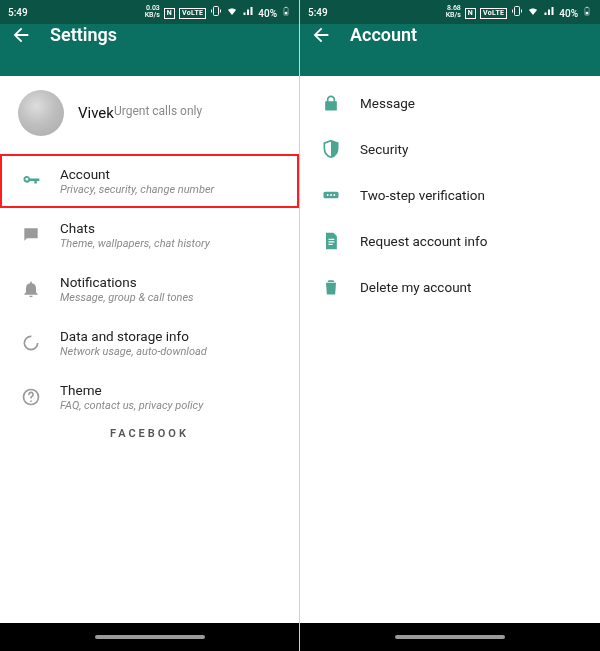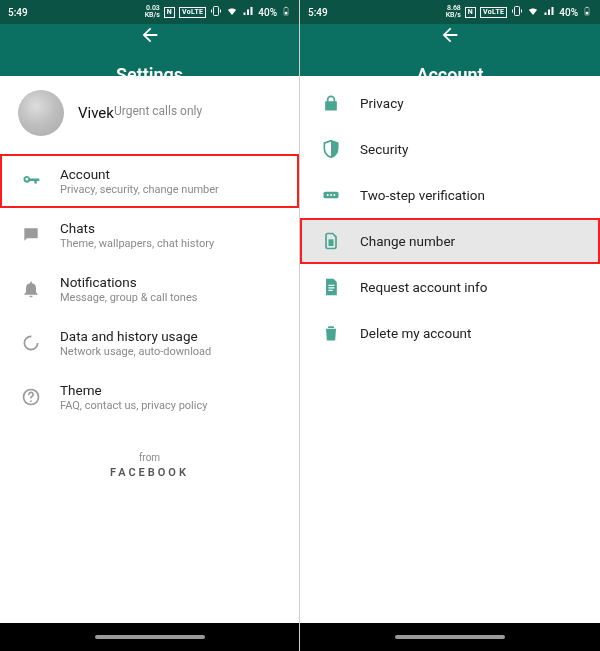--- a/index.html
+++ b/index.html
@@ -33,41 +33,40 @@
     height: 24px;
     background: #0b5345;
     color: #fff;
     display: flex;
     align-items: center;
     justify-content: space-between;
     padding: 0 8px;
     font-size: 10px;
     font-weight: 500;
   }
-  .statusbar .sb-right { display: flex; gap: 4px; align-items: center; }
+  .statusbar .sb-right { display: flex; gap: 4px; align-items: flex-end; }
   .sb-kb { font-size: 7px; line-height: 7px; text-align: right; }
   .sb-box {
     border: 1px solid #fff;
     padding: 0 2px;
     font-size: 7px;
     font-weight: 700;
     line-height: 9px;
     letter-spacing: .3px;
   }
 
   
   .appbar {
     height: 52px;
     background: #0b7061;
     color: #fff;
     display: flex;
-    align-items: center;
+    align-items: flex-start;
     padding: 0 10px;
     gap: 18px;
-    flex-direction: column;
   }
   .appbar .title { font-size: 18px; font-weight: 600; }
   .back-icon svg { display: block; }
 
   .content { flex: 1; background: #fff; overflow: hidden; }
 
   
   .profile {
     display: flex;
     align-items: center;
@@ -101,21 +100,21 @@
   .icon {
     width: 22px; height: 22px;
     display: flex; align-items: center; justify-content: center;
     color: #4aa593;
     flex: none;
   }
   .icon.gray { color: #9a9a9a; }
   .icon svg { width: 20px; height: 20px; display: block; }
   .item-text { display: flex; flex-direction: column; }
   .item-title { font-size: 13.5px; color: #222; }
-  .item-sub   { font-size: 11px; color: #8a8a8a; margin-top: 1px; }
+  .item-sub   { font-size: 11px; color: #8a8a8a; margin-top: 1px; font-style: italic; }
 
   .from {
     text-align: center;
     color: #8a8a8a;
     font-size: 10px;
     margin-top: 28px;
   }
   .from-brand {
     text-align: center;
     font-size: 11px;
@@ -229,41 +228,40 @@
           </div>
         </li>
 
         <li class="item">
           <span class="icon gray">
             <svg viewBox="0 0 24 24" fill="none" stroke="currentColor" stroke-width="2">
                 <circle cx="12" cy="12" r="8" stroke-dasharray="38 12"></circle>
               </svg>
           </span>
           <div class="item-text">
-            <span class="item-title">Data and history usage</span>
+            <span class="item-title">Data and storage info</span>
             <span class="item-sub">Network usage, auto-download</span>
           </div>
         </li>
 
         <li class="item">
           <span class="icon gray">
             <svg viewBox="0 0 24 24" fill="none" stroke="currentColor" stroke-width="2">
                 <circle cx="12" cy="12" r="9"></circle>
                 <path d="M9.5 9a2.5 2.5 0 1 1 3.5 2.3c-.8.4-1 1-1 1.7M12 17h.01" stroke-linecap="round"></path>
               </svg>
           </span>
           <div class="item-text">
             <span class="item-title">Theme</span>
             <span class="item-sub">FAQ, contact us, privacy policy</span>
           </div>
         </li>
 
       </ul>
 
-      <div class="from">from</div>
       <div class="from-brand">FACEBOOK</div>
     </div>
 
     <div class="navbar">
       <div class="nav-handle"></div>
     </div>
   </div>
 
   <div class="phone">
 
@@ -305,21 +303,21 @@
 
     <div class="content">
       <ul class="list">
 
         <li class="item">
           <span class="icon">
             <svg viewBox="0 0 24 24" fill="currentColor">
                 <path d="M17 10V8a5 5 0 0 0-10 0v2H5v11h14V10zm-8-2a3 3 0 0 1 6 0v2H9z"></path>
               </svg>
           </span>
-          <span class="item-title">Privacy</span>
+          <span class="item-title">Message</span>
         </li>
 
         <li class="item">
           <span class="icon">
             <svg viewBox="0 0 24 24" fill="currentColor">
                 <path d="M12 2l8 3v6c0 5-3.4 9.4-8 11-4.6-1.6-8-6-8-11V5z" fill="none" stroke="currentColor" stroke-width="2"></path>
                 <path d="M12 2l8 3v6c0 5-3.4 9.4-8 11z"></path>
               </svg>
           </span>
           <span class="item-title">Security</span>
@@ -330,29 +328,20 @@
             <svg viewBox="0 0 24 24" fill="currentColor">
                 <rect x="3" y="8" width="18" height="8" rx="2"></rect>
                 <circle cx="8" cy="12" r="1.2" fill="#fff"></circle>
                 <circle cx="12" cy="12" r="1.2" fill="#fff"></circle>
                 <circle cx="16" cy="12" r="1.2" fill="#fff"></circle>
               </svg>
           </span>
           <span class="item-title">Two-step verification</span>
         </li>
 
-        <li class="item hl sel">
-          <span class="icon">
-            <svg viewBox="0 0 24 24" fill="none" stroke="currentColor" stroke-width="2">
-                <path d="M8 3h6l4 4v12a2 2 0 0 1-2 2H8a2 2 0 0 1-2-2V5a2 2 0 0 1 2-2z"></path>
-                <rect x="9" y="10" width="6" height="8" fill="currentColor" stroke="none"></rect>
-              </svg>
-          </span>
-          <span class="item-title">Change number</span>
-        </li>
 
         <li class="item">
           <span class="icon">
             <svg viewBox="0 0 24 24" fill="currentColor">
                 <path d="M6 2h9l4 4v16H6z"></path>
                 <path d="M9 10h7M9 13h7M9 16h5" stroke="#fff" stroke-width="1.5"></path>
               </svg>
           </span>
           <span class="item-title">Request account info</span>
         </li>

